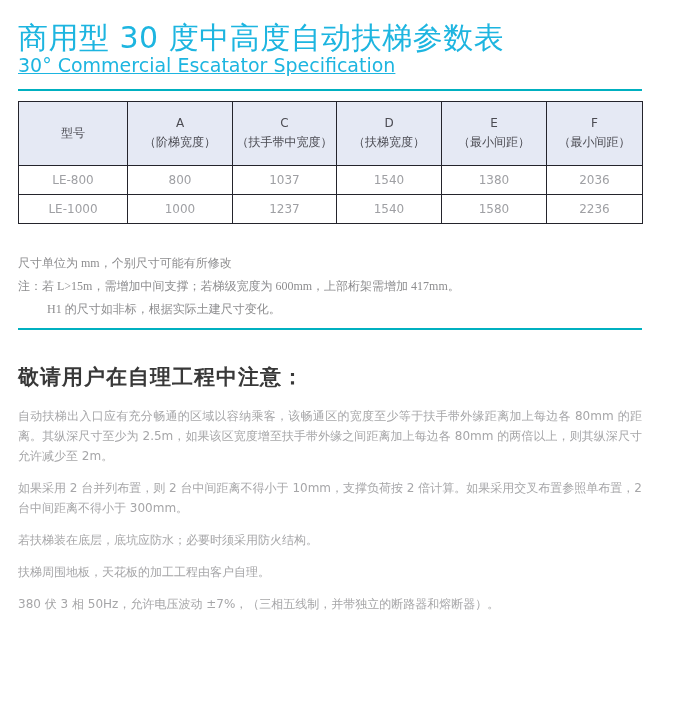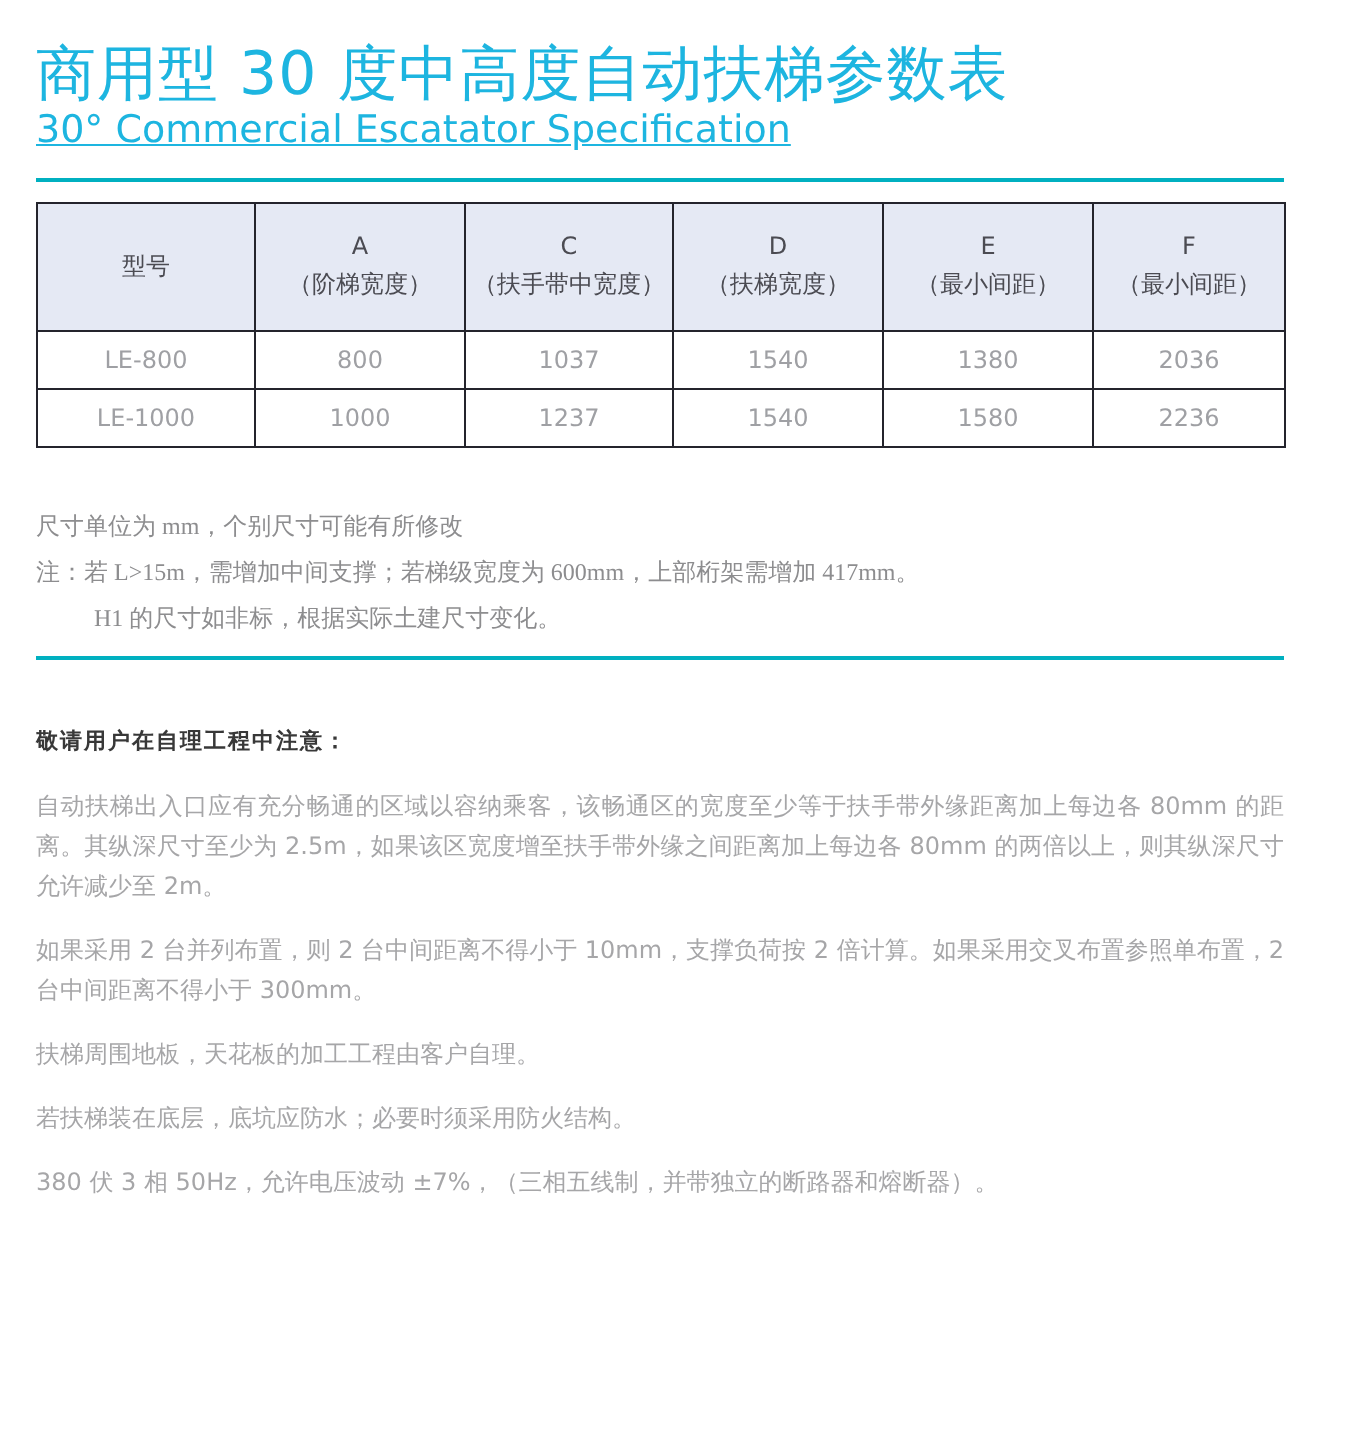--- a/index.html
+++ b/index.html
@@ -75,21 +75,21 @@
     font-size:12px;
     color:var(--note-text);
     line-height:23px;
     font-family:Liberation Serif, serif;
   }
   .note-line{display:block;}
   .note-line .note-label{display:inline;}
   .note-line.indented{padding-left:29px;}
   .notice-heading{
     margin-top:33px;
-    font-size:11px;
+    font-size:21px;
     font-weight:bold;
     color:var(--heading-text);
     letter-spacing:1px;
   }
   .notice-paragraphs{
     margin-top:15px;
     width:624px;
   }
   .notice-paragraphs p{
     font-size:12px;
@@ -173,18 +173,18 @@
     <div class="note-line indented">H1 的尺寸如非标，根据实际土建尺寸变化。</div>
   </div>
 
   <div class="divider mid"></div>
 
   <div class="notice-heading">敬请用户在自理工程中注意：</div>
 
   <div class="notice-paragraphs">
     <p>自动扶梯出入口应有充分畅通的区域以容纳乘客，该畅通区的宽度至少等于扶手带外缘距离加上每边各 80mm 的距离。其纵深尺寸至少为 2.5m，如果该区宽度增至扶手带外缘之间距离加上每边各 80mm 的两倍以上，则其纵深尺寸允许减少至 2m。</p>
     <p>如果采用 2 台并列布置，则 2 台中间距离不得小于 10mm，支撑负荷按 2 倍计算。如果采用交叉布置参照单布置，2 台中间距离不得小于 300mm。</p>
+    <p>若扶梯装在底层，底坑应防水；必要时须采用防火结构。</p>
     <p>扶梯周围地板，天花板的加工工程由客户自理。</p>
-    <p>若扶梯装在底层，底坑应防水；必要时须采用防火结构。</p>
     <p>380 伏 3 相 50Hz，允许电压波动 ±7%，（三相五线制，并带独立的断路器和熔断器）。</p>
   </div>
 
 </div>
 
 </body></html>

